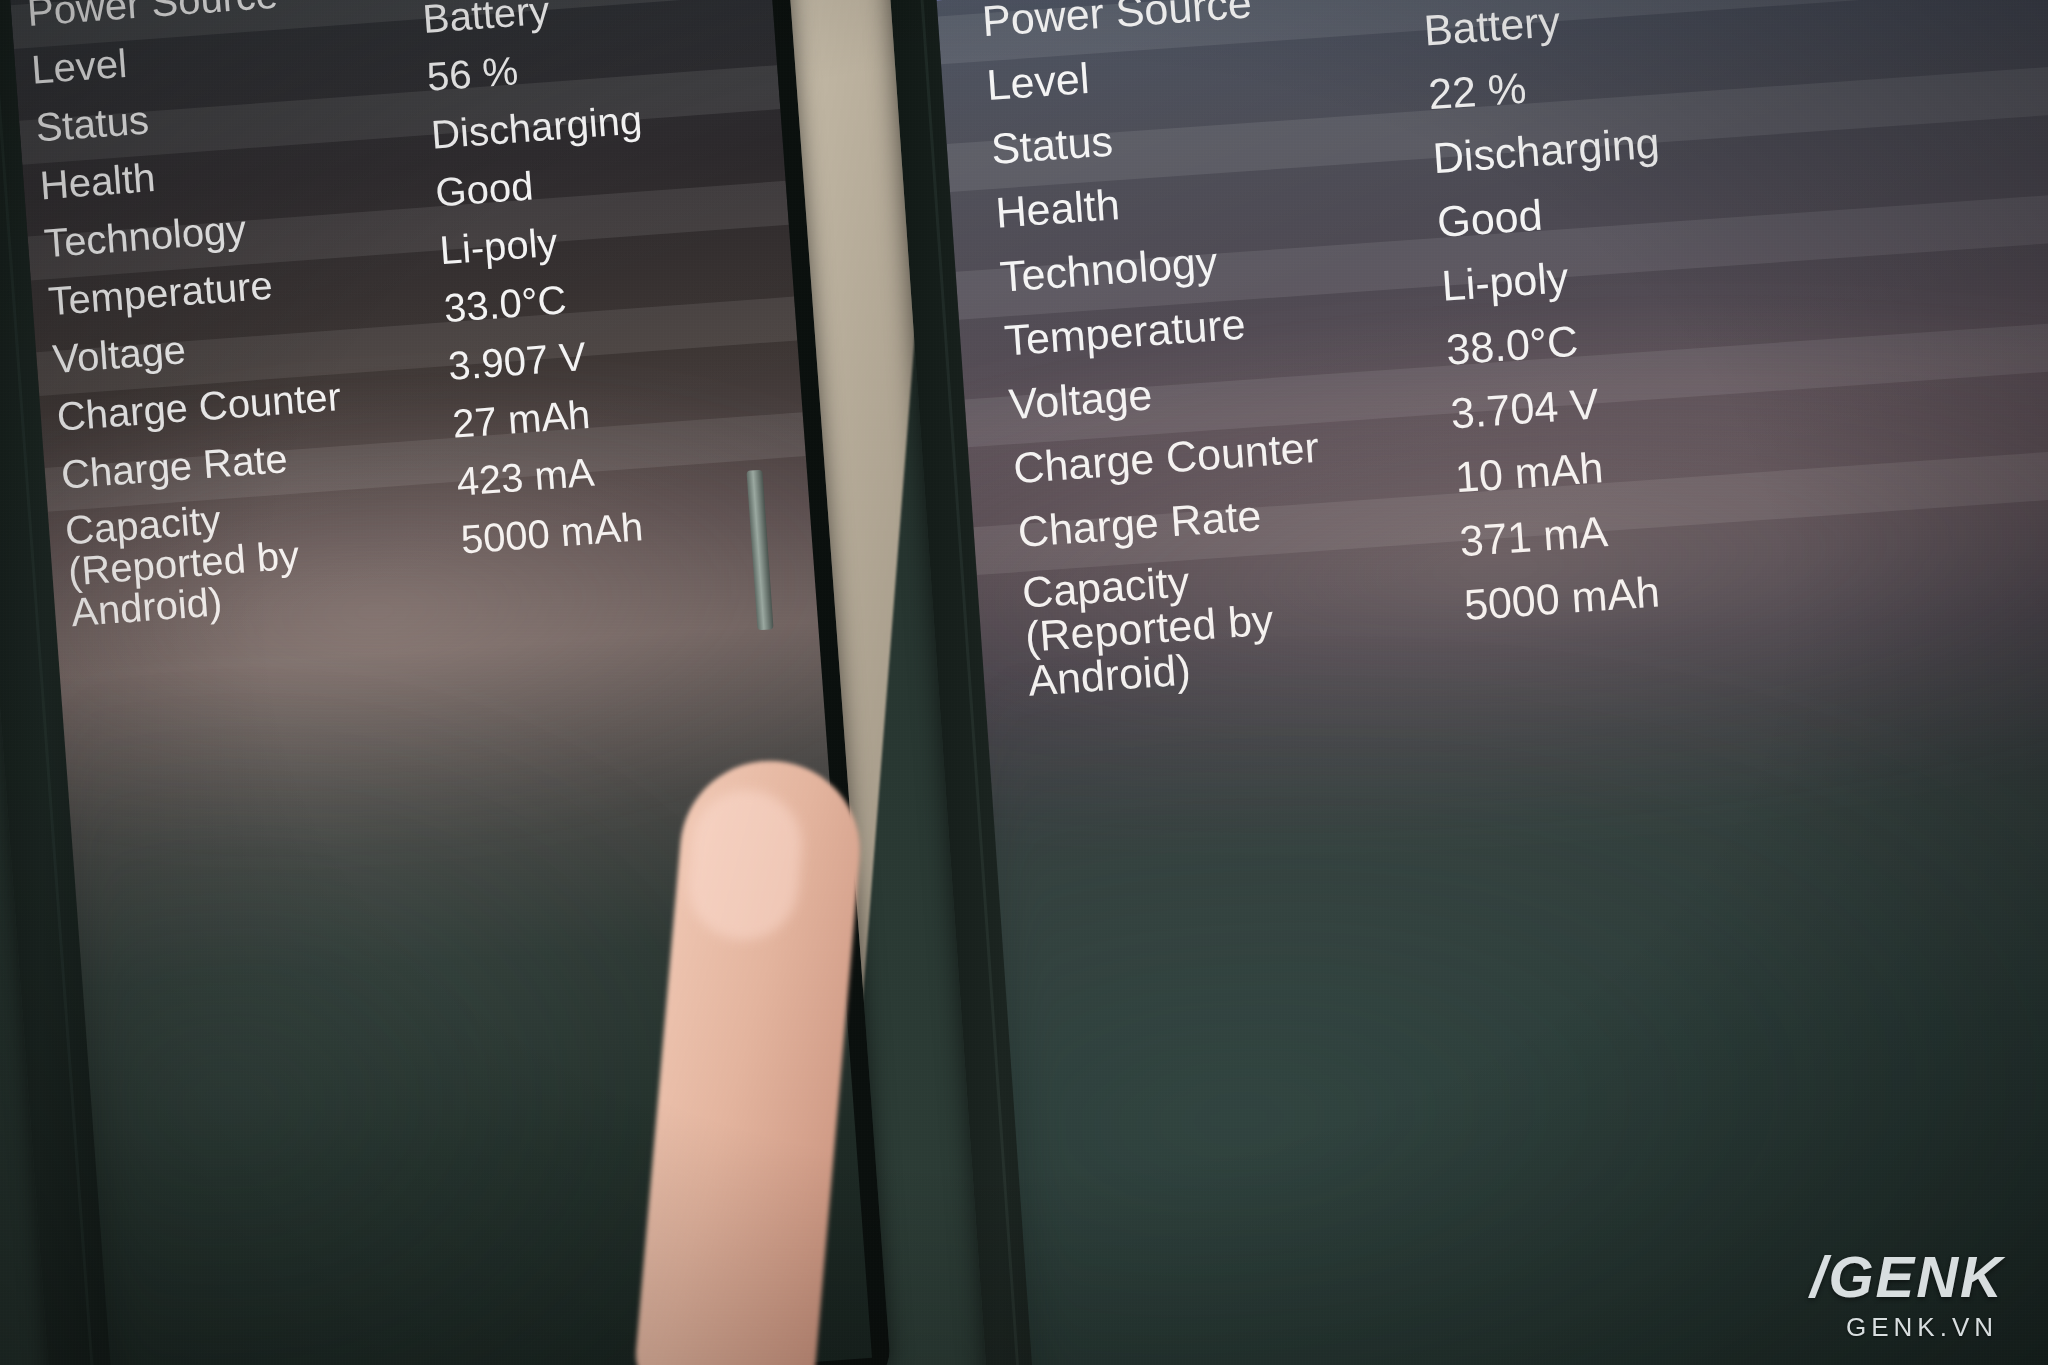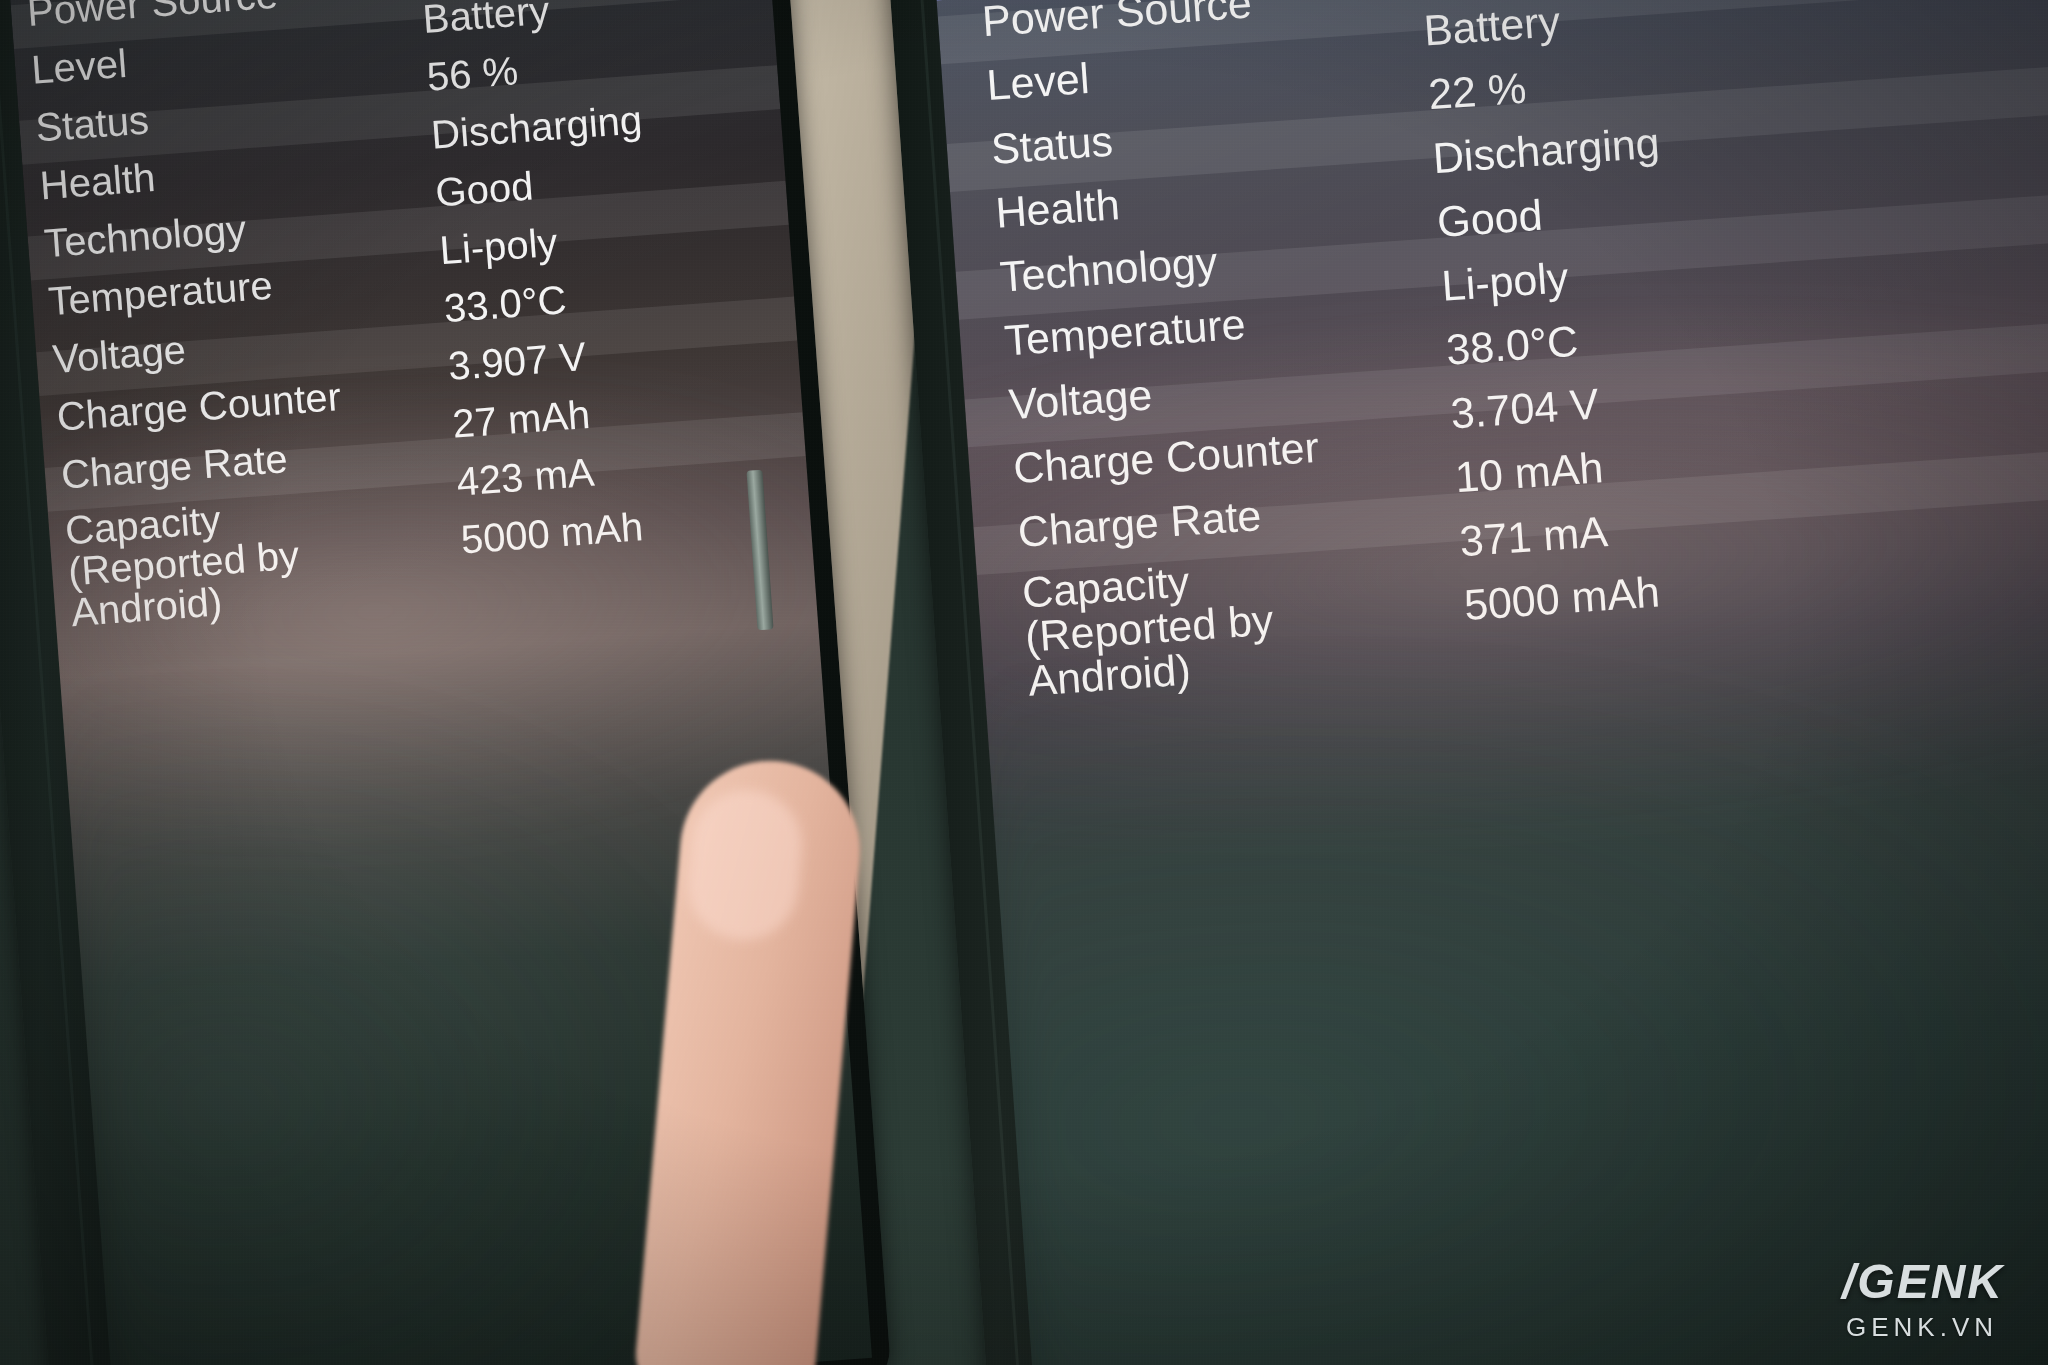--- a/index.html
+++ b/index.html
@@ -107,21 +107,21 @@
 
   
   .band{position:absolute;left:0;right:0;background:rgba(255,255,255,.085);}
 
   
   .watermark{
     position:absolute;right:44px;bottom:22px;text-align:right;
     color:#e9eef0;opacity:.92;user-select:none;
   }
   .watermark .wm-main{
-    font-size:48px;font-weight:bold;font-style:italic;letter-spacing:2px;
+    font-size:58px;font-weight:bold;font-style:italic;letter-spacing:2px;
     line-height:1;text-shadow:0 2px 5px rgba(0,0,0,.5);
   }
   .watermark .wm-sub{
     font-size:26px;letter-spacing:5px;margin-top:6px;margin-right:6px;
     text-shadow:0 1px 3px rgba(0,0,0,.5);
   }
 
   
   .side-btn{
     position:absolute;left:752px;top:470px;width:16px;height:160px;

